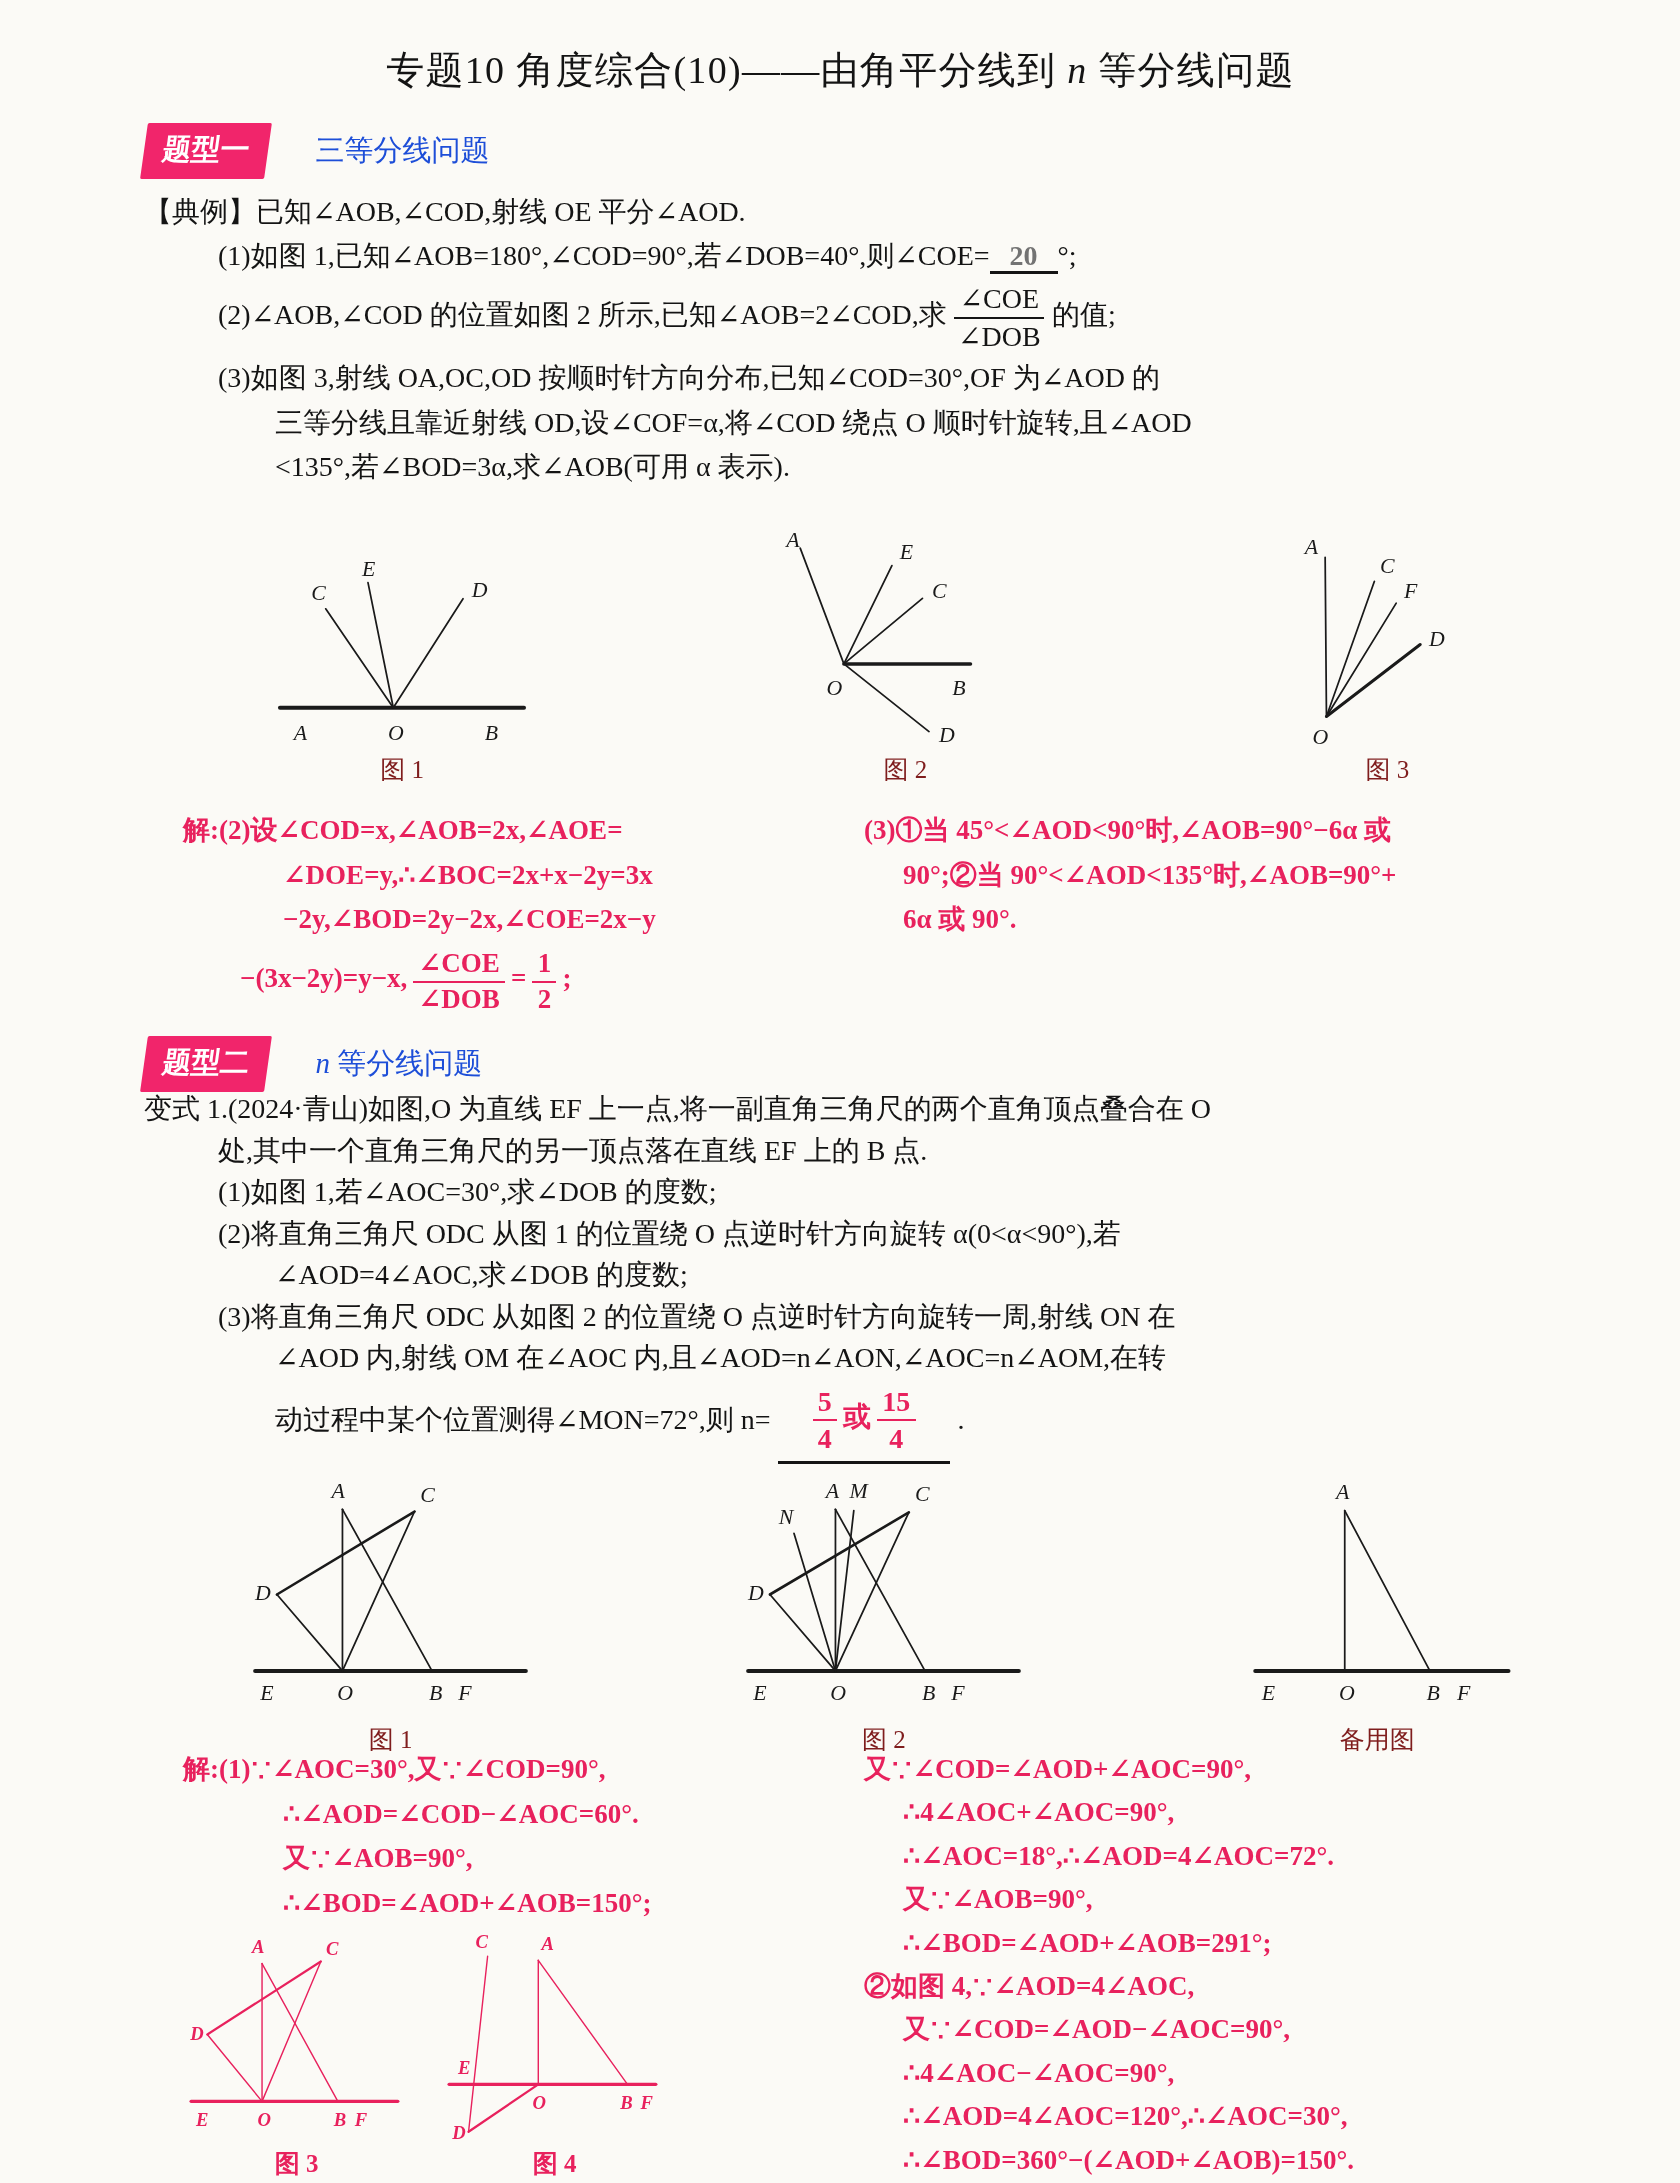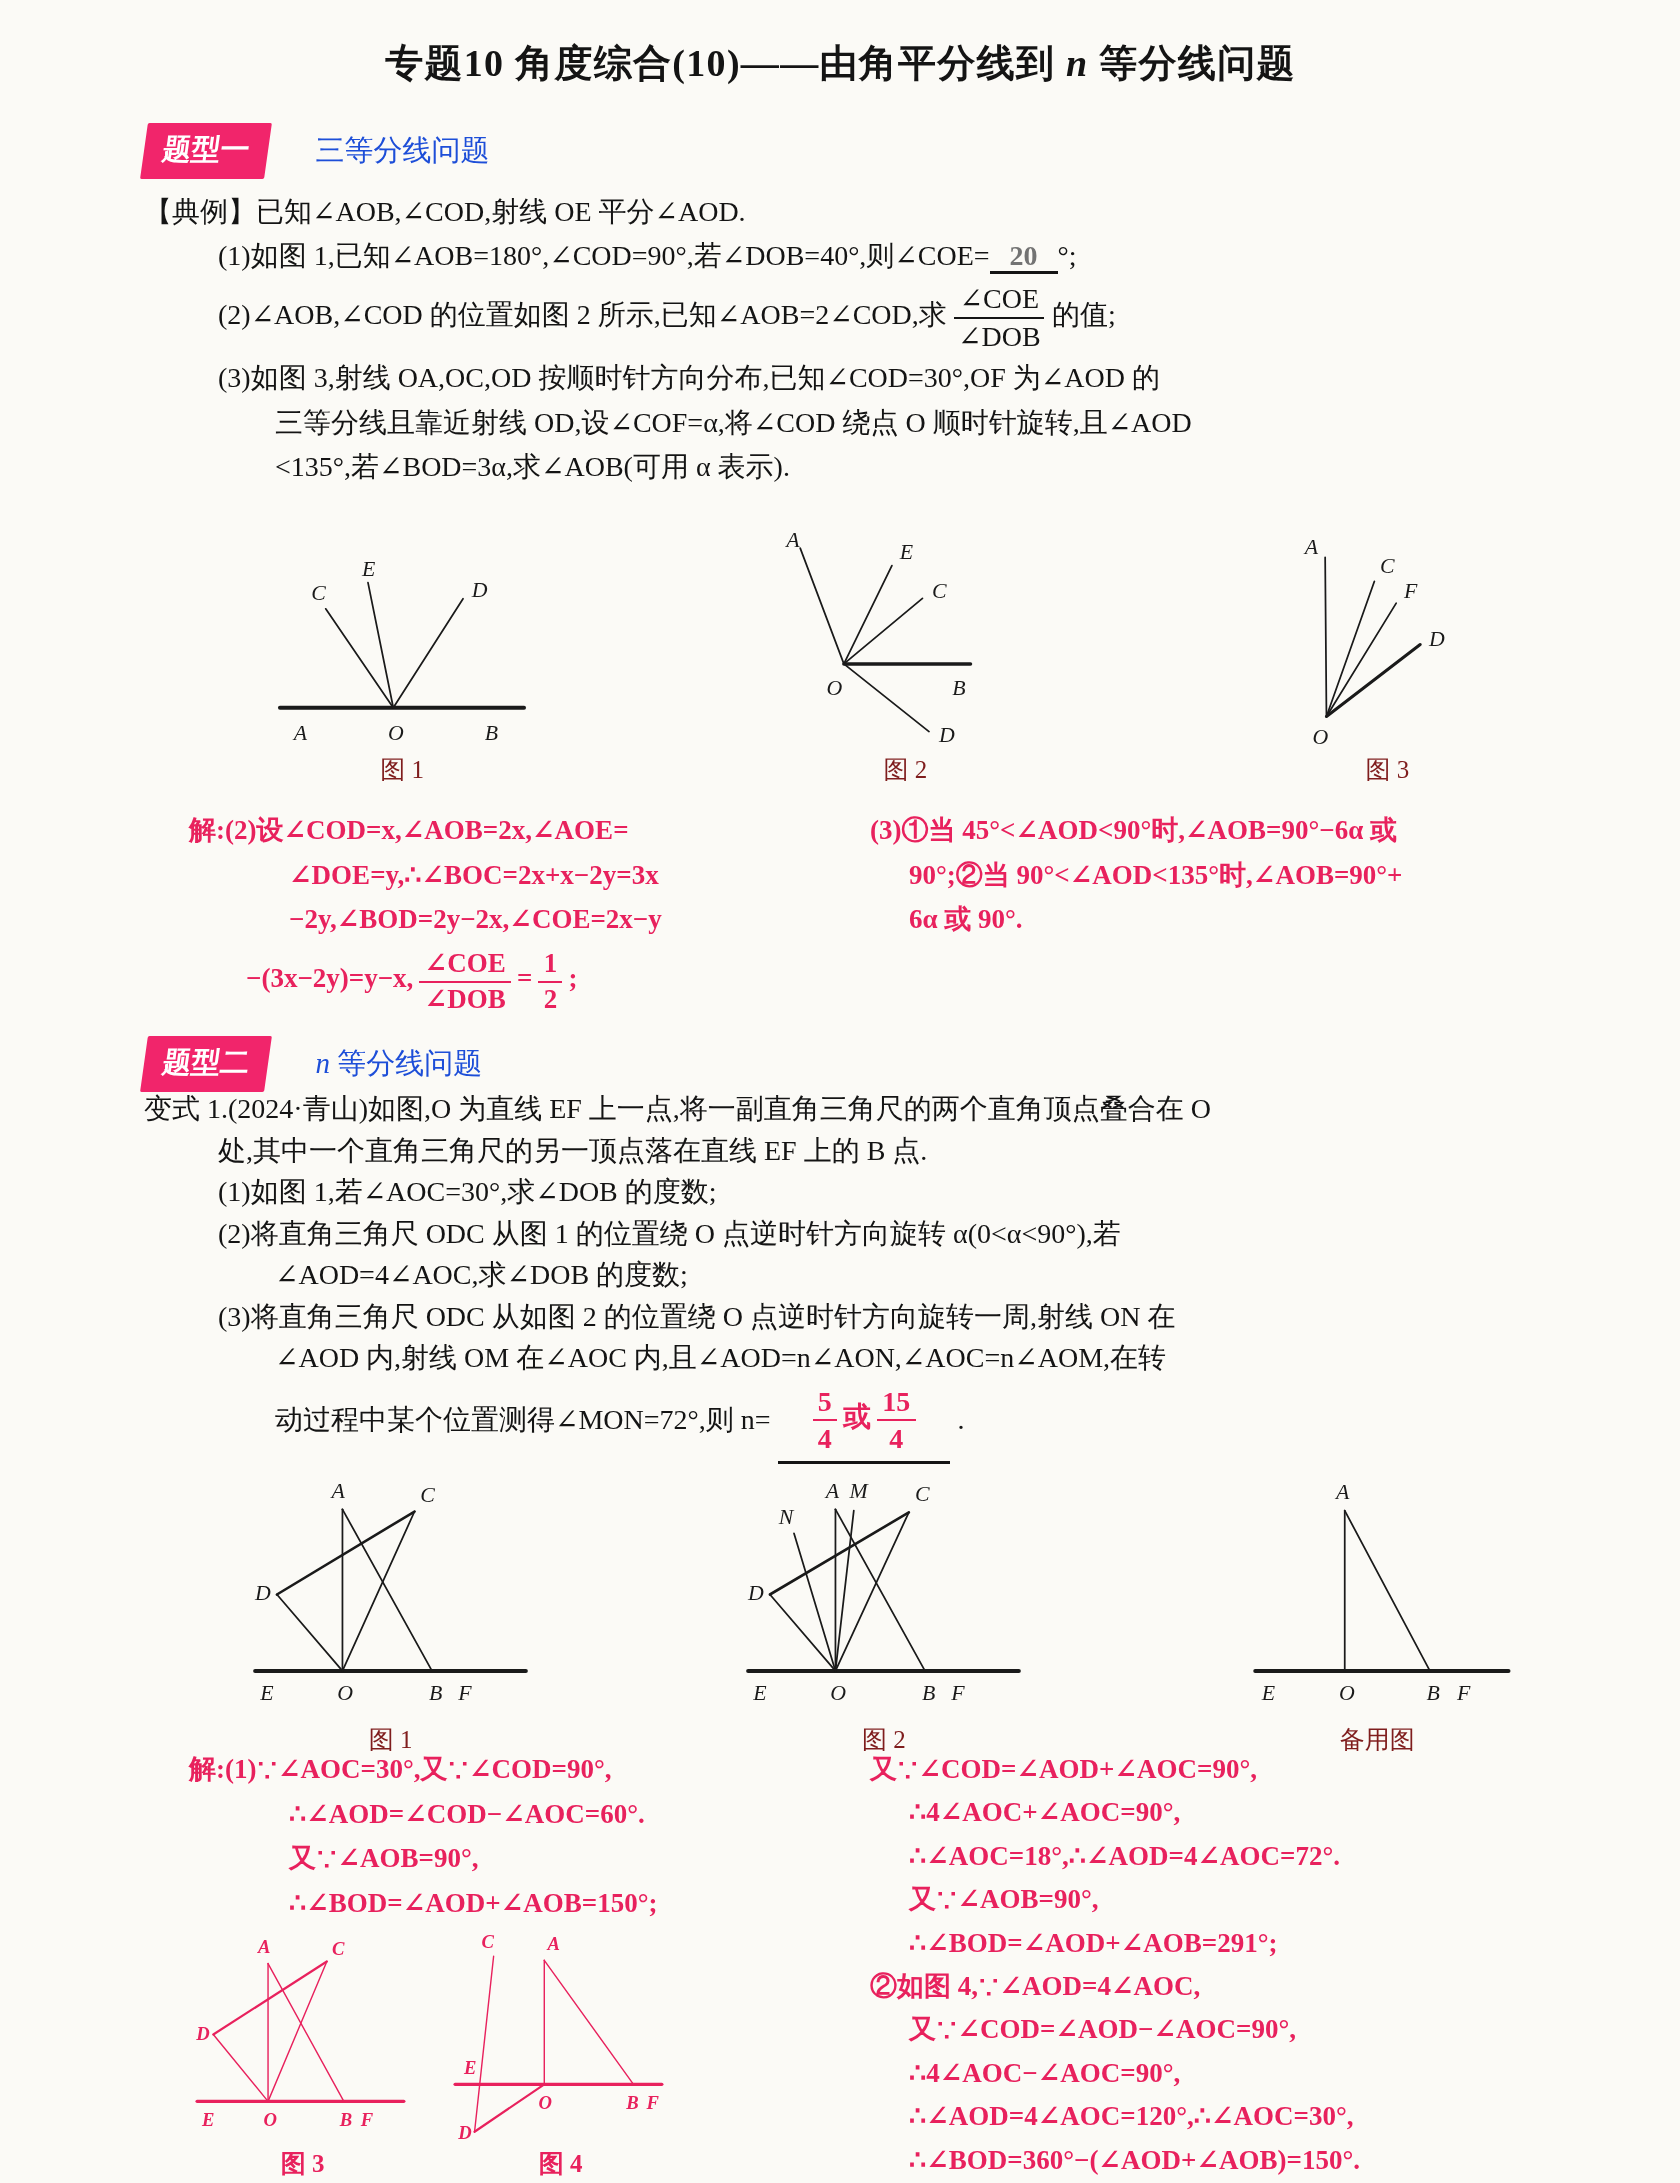--- a/index.html
+++ b/index.html
@@ -1,21 +1,21 @@
 <!DOCTYPE html>
 <html style="font-size:7px"><head>
 <meta charset="utf-8">
 <style>
   *{box-sizing:border-box;margin:0;padding:0}
   html,body{width:1681px;height:2324px}
   body{background:#efede8;font-family:"Liberation Serif","DejaVu Serif",serif;color:#141414}
   .page{position:relative;width:1681px;height:2324px;background:#fbfaf6;overflow:hidden}
 
-  .title{position:absolute;top:38px;left:0;width:100%;text-align:center;
-         font-size:38px;font-weight:bold;letter-spacing:1.3px}
+  .title{position:absolute;top:45px;left:0;width:100%;text-align:center;
+         font-size:38px;font-weight:normal;letter-spacing:1.3px}
   .title .it{font-style:italic}
 
   .badge-row{position:absolute;left:144px;display:flex;align-items:center;gap:48px}
   .badge{background:#f1256b;color:#fff;font-weight:bold;font-size:29px;
          padding:7px 18.3px 8.7px;transform:skewX(-8deg);border-radius:1.7px;white-space:nowrap}
   .badge-heading{color:#1d4ed8;font-weight:normal;font-size:29px;white-space:nowrap}
   .badge-heading .it{font-style:italic}
   #badge1{top:123px}
   #badge2{top:1036px}
 
@@ -42,21 +42,21 @@
   #figrow2{top:1472px}
   .fig{display:flex;flex-direction:column;align-items:center}
   .figcap{font-size:25px;margin-top:6.1px;color:#7f1d1d}
   .figcap.pinkcap{color:#e8215d;font-weight:bold}
 
   .figsvg line{stroke:#1a1a1a;stroke-linecap:round}
   .figsvg text{font-family:"Liberation Serif",serif;font-style:italic;font-size:50px;fill:#1a1a1a}
   .pinksvg line{stroke:#e8215d;stroke-linecap:round}
   .pinksvg text{font-family:"Liberation Serif",serif;font-style:italic;font-size:46px;fill:#e8215d}
 
-  .twocol{position:absolute;left:189px;width:1441px;display:flex;gap:26px;
+  .twocol{position:absolute;left:183px;width:1441px;display:flex;gap:26px;
           color:#e8215d;font-weight:bold;font-size:27px;line-height:1.3}
   #sol1{top:813px}
   #sol2{top:1752px}
   .col-left{width:655px}
   .col-right{width:755px}
   .sline{margin-bottom:9.6px;white-space:nowrap}
   .sline2{margin-bottom:8.3px;white-space:nowrap}
   .sind{padding-left:100px}
   .sind2{padding-left:57px}
   .sind3{padding-left:39px}

